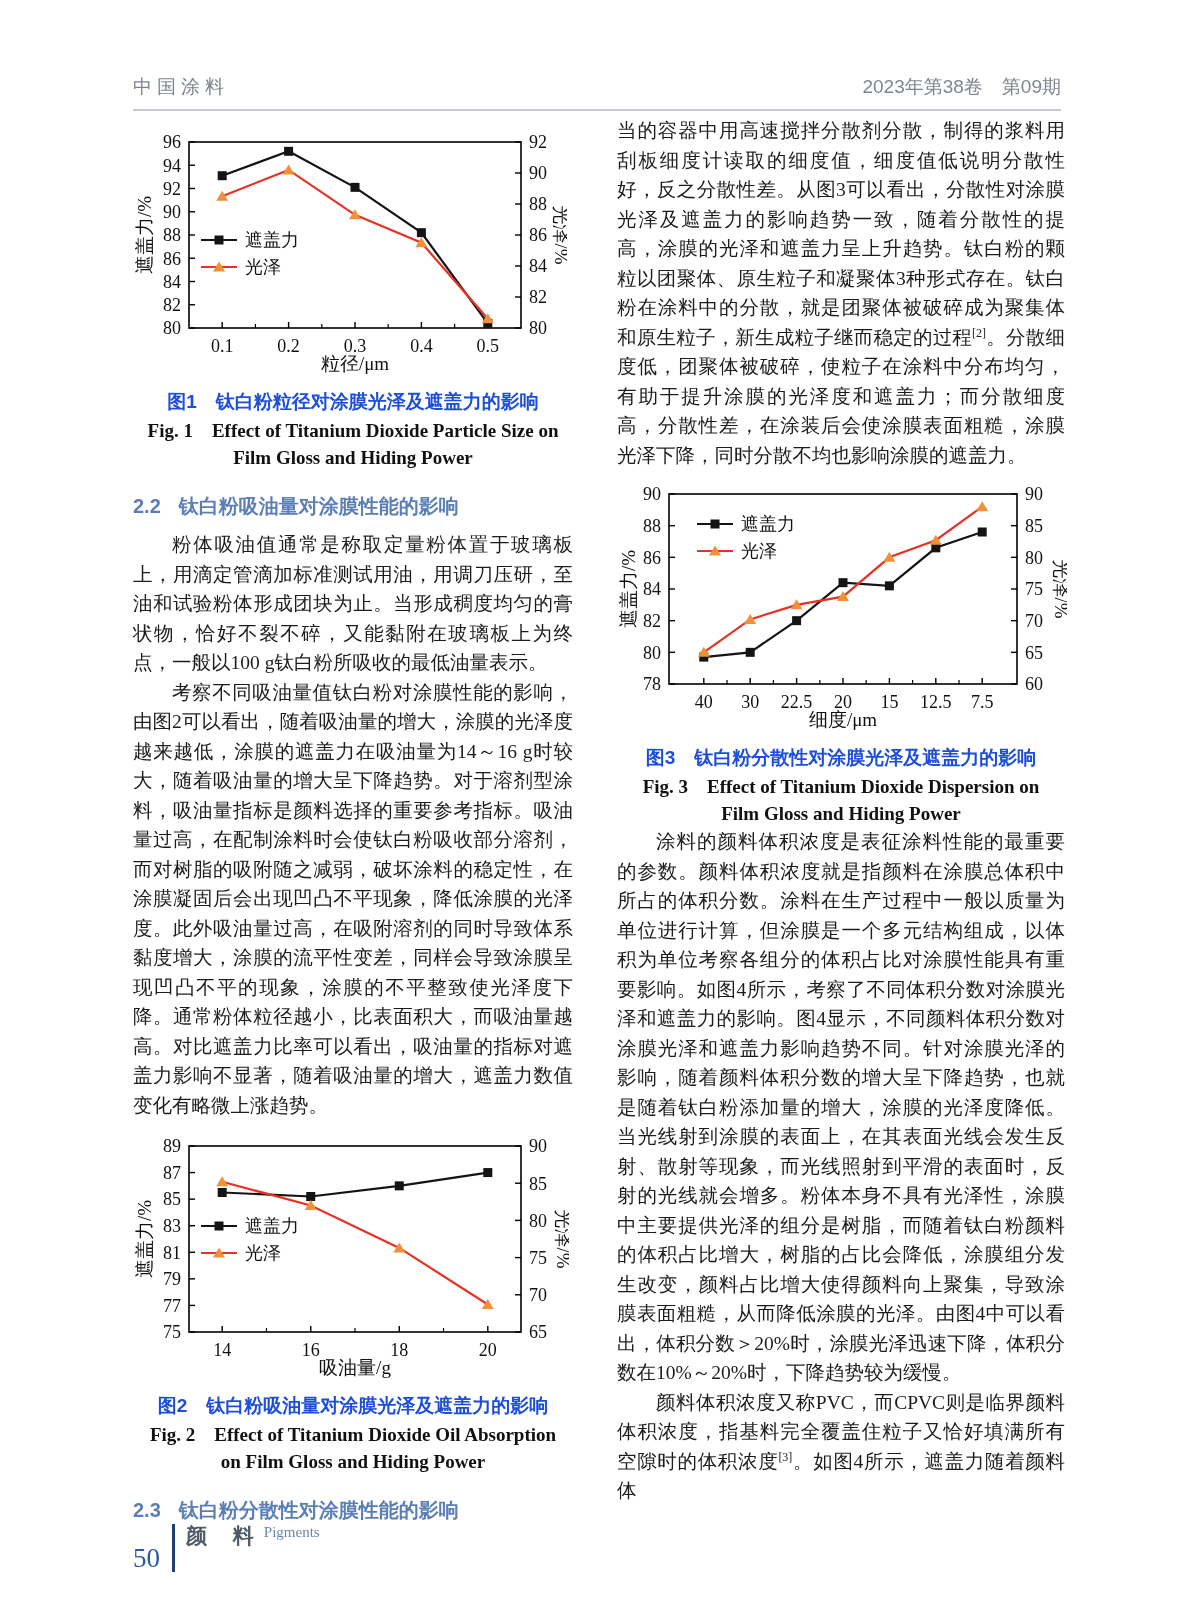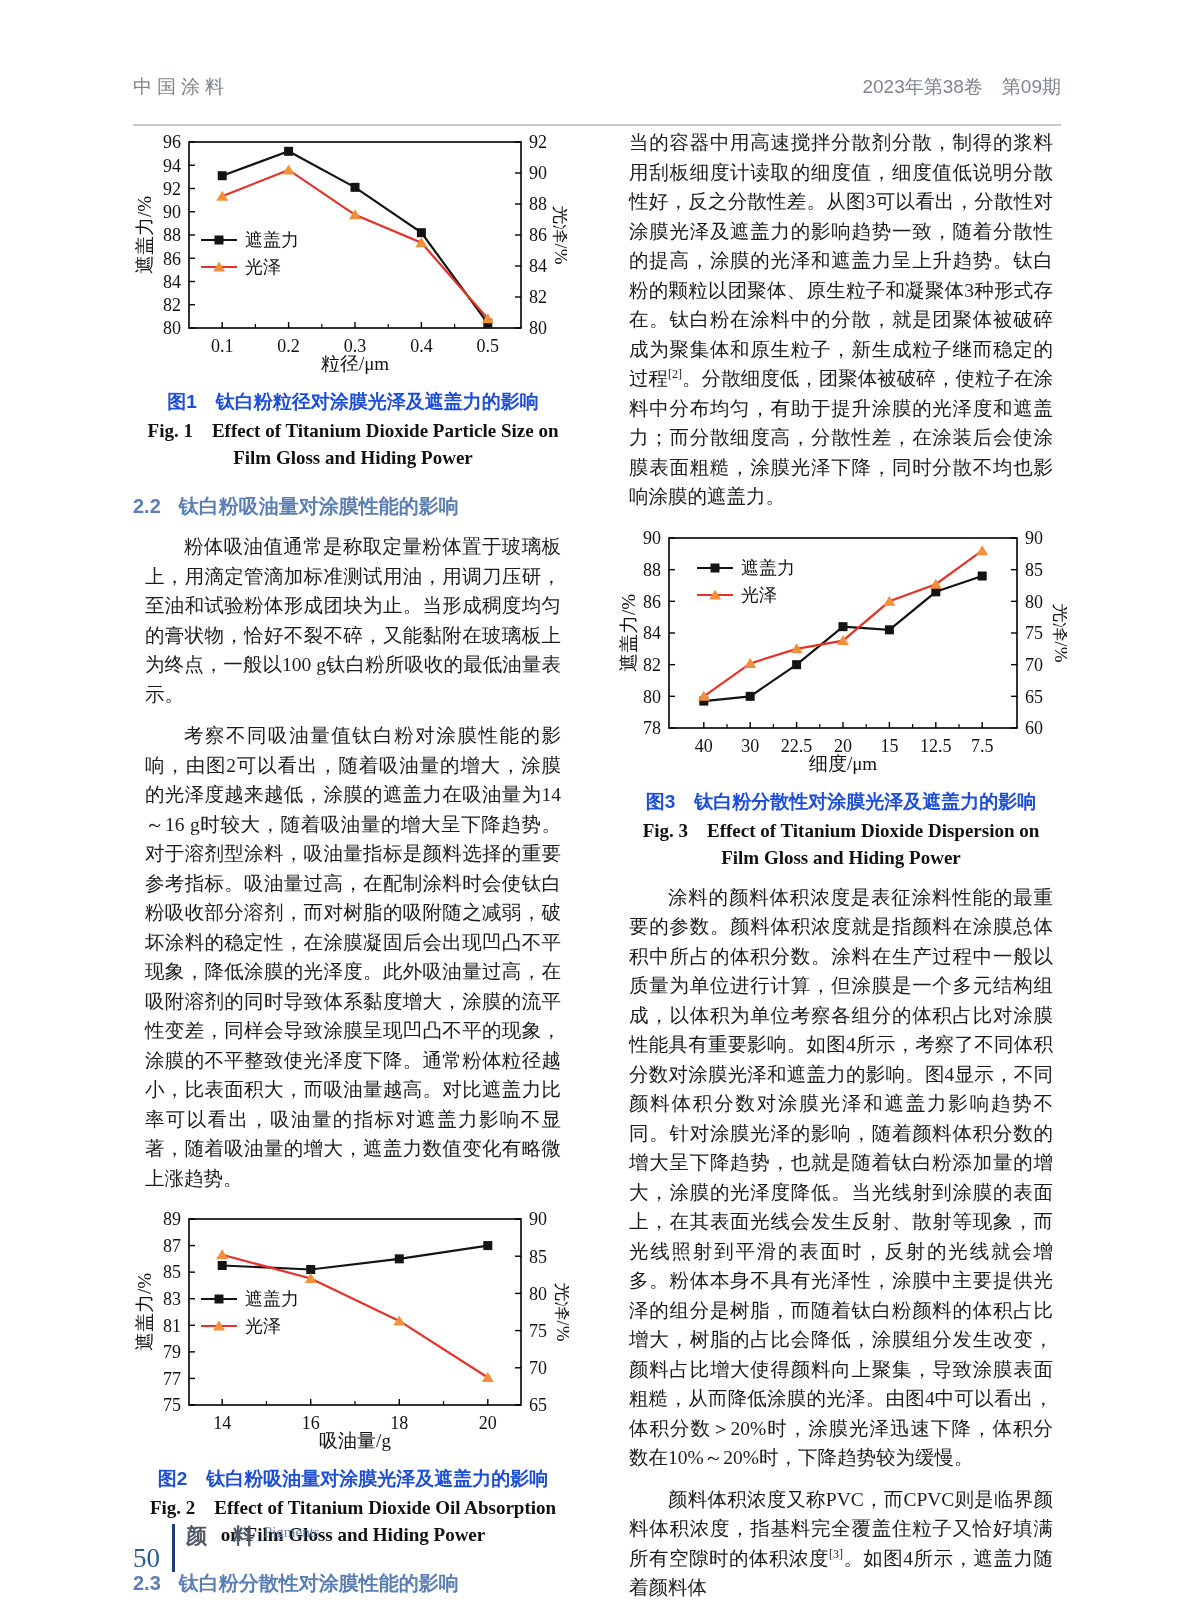--- a/index.html
+++ b/index.html
@@ -1,28 +1,28 @@
 <!DOCTYPE html>
 <html><head>
 <meta charset="utf-8">
 <style>
   html,body{margin:0;padding:0;background:#ffffff;}
   .page{position:relative;width:1187px;height:1600px;background:#ffffff;overflow:hidden;
         font-family:"Liberation Serif",serif;color:#1c1c1c;}
   
   .header{position:absolute;left:133px;right:126px;top:74px;display:flex;justify-content:space-between;
-          align-items:flex-end;padding-bottom:24px;border-bottom:2px solid #c7cbd1;
+          align-items:flex-end;padding-bottom:9px;border-bottom:2px solid #c7cbd1;
           font-family:"Liberation Sans",sans-serif;color:#7e858e;font-size:19px;}
   .journal-name{letter-spacing:5px;}
   
   .col{position:absolute;top:120px;}
   .col-left{left:133px;width:440px;}
   .col-right{left:617px;top:116px;width:448px;}
   
-  .para{font-size:19.5px;line-height:29.5px;text-align:justify;margin:12px;}
+  .para{font-size:19.5px;line-height:29.5px;text-align:justify;margin:0;}
   .para.indent{text-indent:2em;}
   .para sup{font-size:12px;line-height:0;}
   
   .sec-heading{font-family:"Liberation Sans",sans-serif;font-weight:bold;font-size:20px;
                color:#5b7fb5;margin:22px 0 10px 0;}
   .sec-heading .sec-num{margin-right:18px;}
   
   .fig-caption-cn{font-family:"Liberation Sans",sans-serif;font-weight:bold;font-size:19px;
                   text-align:center;margin-top:8px;line-height:27px;color:#1d4ed8;}
   .fig-caption-en{font-family:"Liberation Serif",serif;font-weight:bold;font-size:19px;

